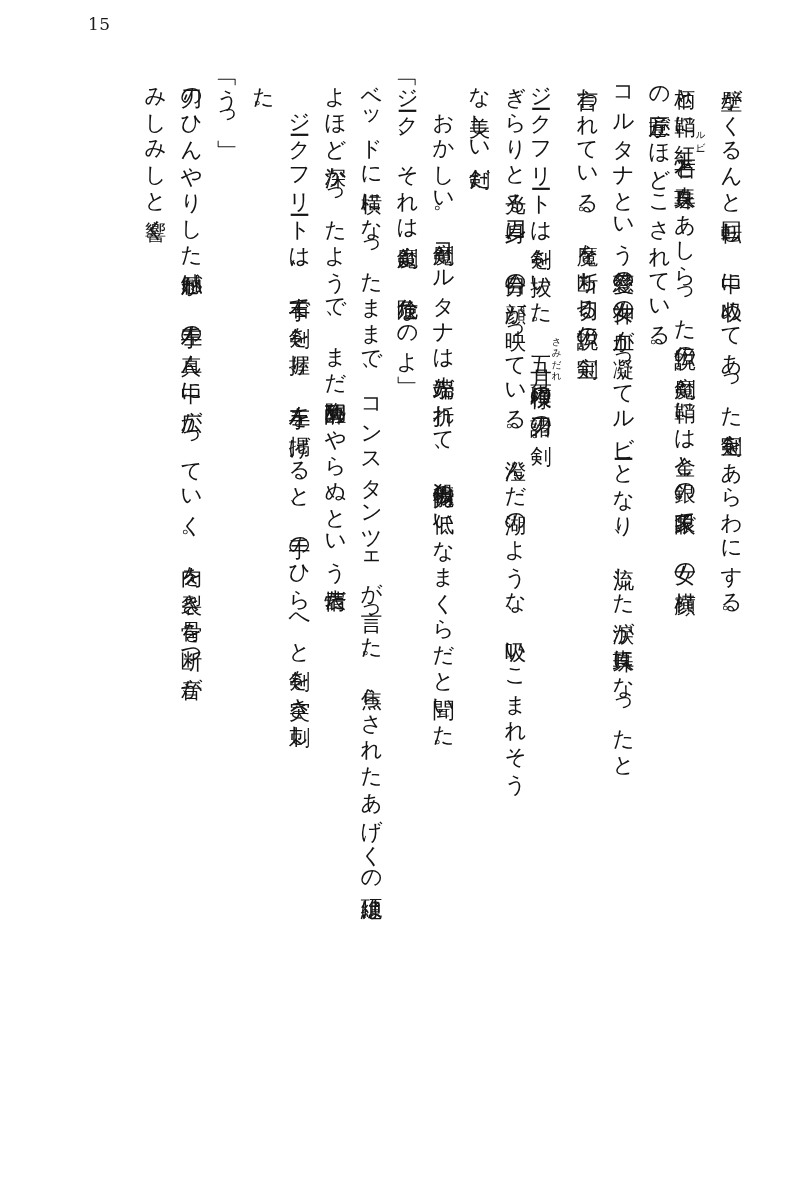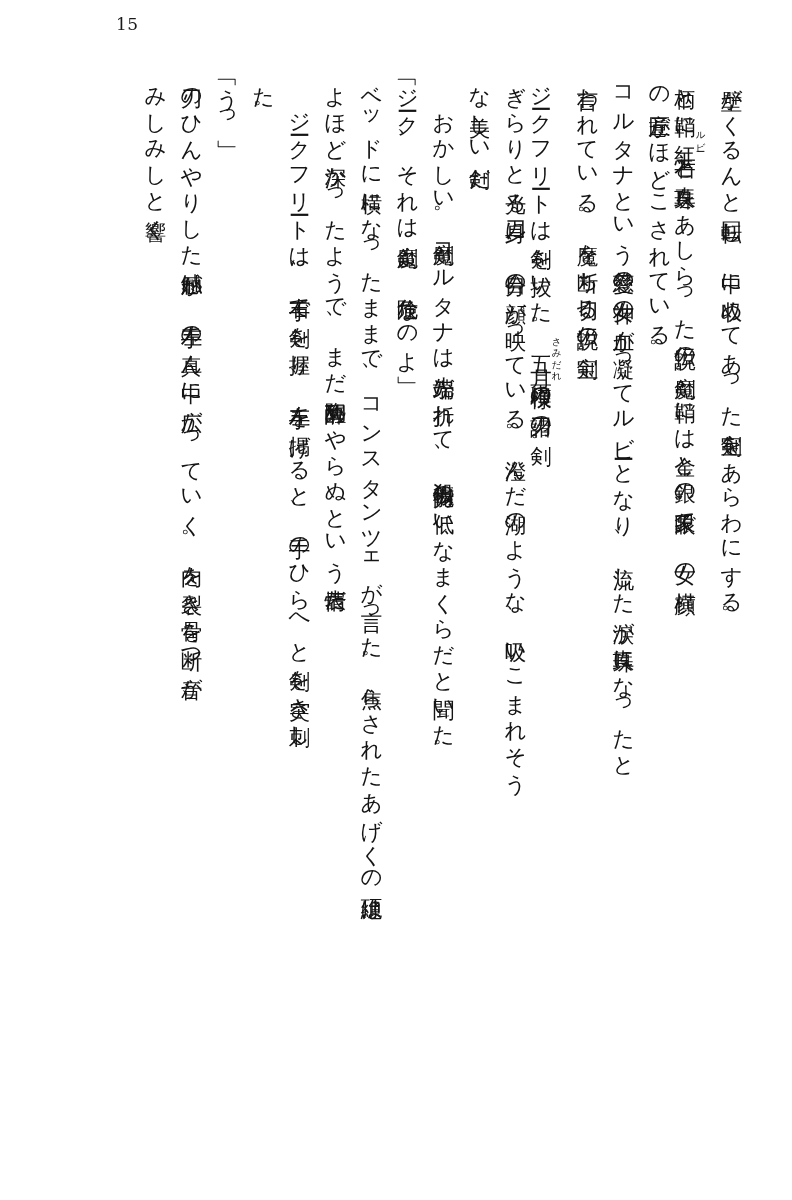--- a/index.html
+++ b/index.html
@@ -22,21 +22,20 @@
     box-sizing: border-box;
   }
   .page-number {
     position: absolute;
     top: 14px;
     left: 88px;
     font-size: 17px;
     font-family: "DejaVu Serif", "Liberation Serif", serif;
     color: #1a1a1a;
     letter-spacing: 0.5px;
-    margin-left: 28px;
   }
   .text-block {
     position: absolute;
     top: 72px;
     left: 48px;
     right: 50px;
     height: 1080px;
     display: flex;
     flex-direction: row-reverse;
     justify-content: flex-start;

